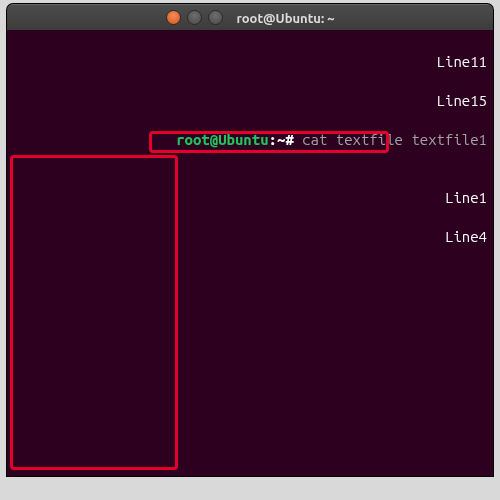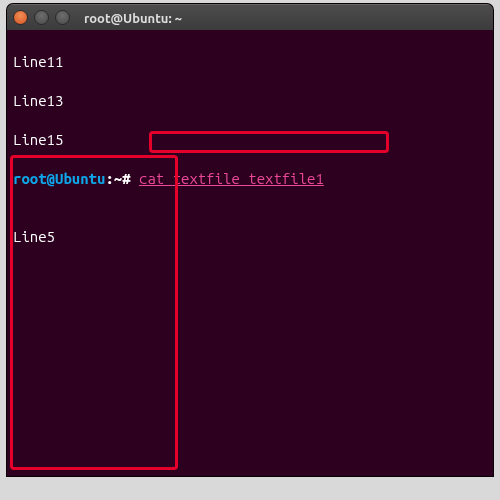--- a/index.html
+++ b/index.html
@@ -18,20 +18,21 @@
       margin: 3px auto 0;
       overflow: hidden;
     }
     .titlebar {
       height: 26px;
       background: linear-gradient(to bottom, #4c4c4c, #3c3c3c);
       display: flex;
       align-items: center;
       padding: 0 6px;
       border-top: 1px solid #666;
+      justify-content: center;
     }
     .win-btn {
       width: 15px; height: 15px;
       border-radius: 50%;
       margin-right: 6px;
       background: radial-gradient(circle at 50% 35%, #6d6d6d, #4a4a4a);
       border: 1px solid #2a2a2a;
     }
     .win-btn.close {
       background: radial-gradient(circle at 50% 35%, #f28d57, #d45421);
@@ -45,27 +46,28 @@
     }
     .term {
       background: #2c001e;
       color: #fff;
       font-size: 15px;
       line-height: 19.4px;
       padding: 3px 6px 0 6px;
       position: relative;
       height: 446px;
       white-space: pre;
+      text-align: right;
     }
     .line { white-space: pre; }
-    .prompt-user { color: #0ea5e9; font-weight: bold; }
+    .prompt-user { color: #22c55e; font-weight: bold; }
     .prompt-colon { color: #ffffff; font-weight: bold; }
     .prompt-path { color: #ffffff; font-weight: bold; }
     .prompt-hash { color: #ffffff; font-weight: bold; }
-    .cmd { color: #ec4899; text-decoration: underline; }
+    .cmd { color: #a3a3a3; }
     .annot {
       position: absolute;
       border: 3px solid #e4002b;
       border-radius: 4px;
       pointer-events: none;
     }
     .annot.cmdbox {
       top: 101px;
       left: 142px;
       width: 240px;
@@ -83,25 +85,25 @@
 
 <div class="window">
   <div class="titlebar">
     <div class="win-btn close"></div>
     <div class="win-btn"></div>
     <div class="win-btn"></div>
     <span class="title">root@Ubuntu: ~</span>
   </div>
   <div class="term">
 <div class="line">Line11</div>
-<div class="line">Line13</div>
 <div class="line">Line15</div>
 <div class="line"><span class="prompt-user">root@Ubuntu</span><span class="prompt-colon">:</span><span class="prompt-path">~</span><span class="prompt-hash">#</span> <span class="cmd">cat textfile textfile1</span></div>
 <div class="line"></div>
-<div class="line">Line5</div>
+<div class="line">Line1</div>
+<div class="line">Line4</div>
 
 
 
 
 
 
 
 
 
 

